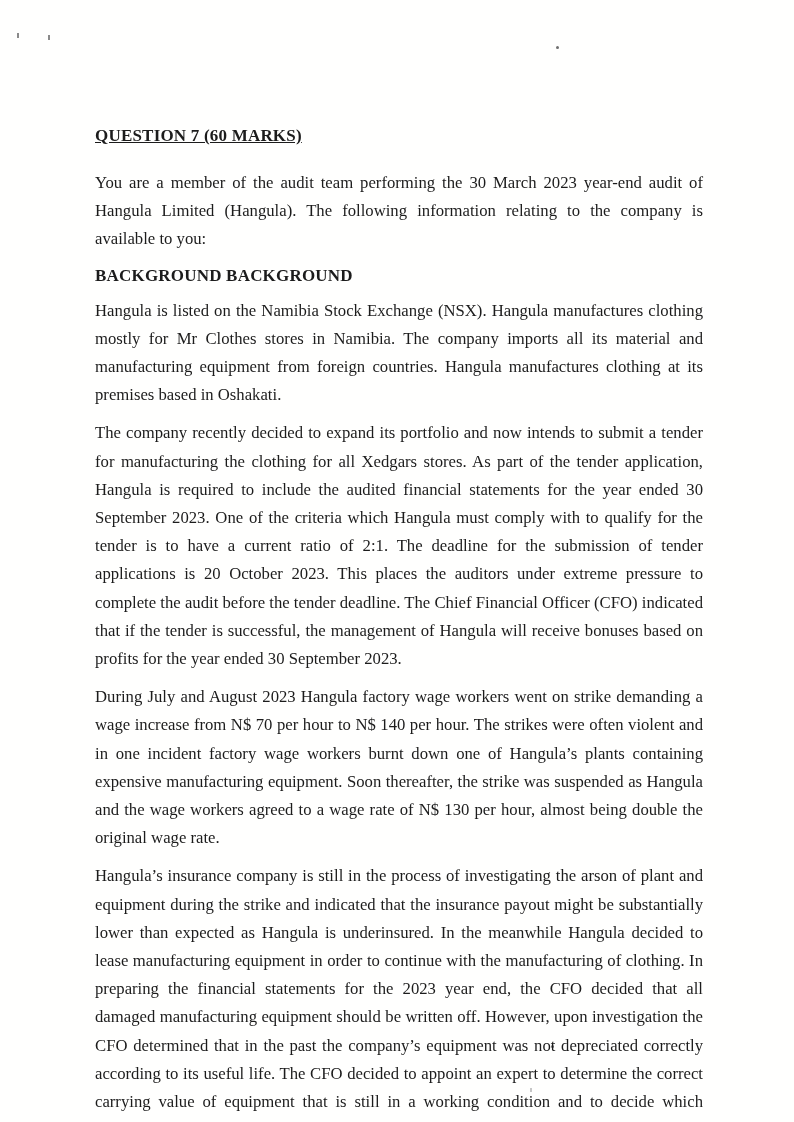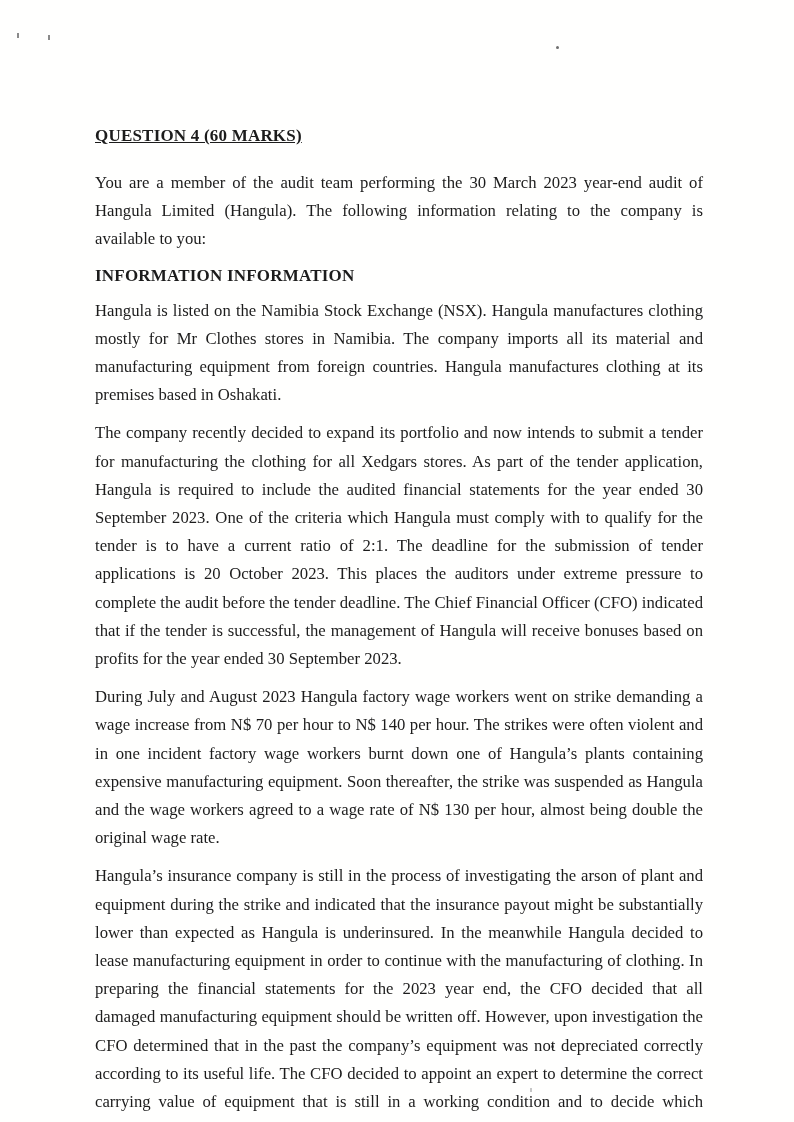--- a/index.html
+++ b/index.html
@@ -74,25 +74,25 @@
 <div class="page">
 
   <div class="speck speck-tick" style="left:17px; top:33px;"></div>
   <div class="speck speck-tick" style="left:48px; top:35px;"></div>
   <div class="speck speck-dot" style="left:556px; top:46px;"></div>
   <div class="speck speck-dot" style="left:551px; top:1045px;"></div>
   <div class="speck speck-faint" style="left:530px; top:1088px;"></div>
 
   <div class="content">
 
-    <h1 class="q-heading">QUESTION 4 (60 MARKS)</h1>
+    <h1 class="q-heading">QUESTION 7 (60 MARKS)</h1>
 
     <p class="body-par intro-par">You are a member of the audit team performing the 30 March 2023 year-end audit of Hangula Limited (Hangula). The following information relating to the company is available to you:</p>
 
-    <h2 class="bg-heading">INFORMATION INFORMATION</h2>
+    <h2 class="bg-heading">BACKGROUND BACKGROUND</h2>
 
     <p class="body-par">Hangula is listed on the Namibia Stock Exchange (NSX). Hangula manufactures clothing mostly for Mr Clothes stores in Namibia. The company imports all its material and manufacturing equipment from foreign countries. Hangula manufactures clothing at its premises based in Oshakati.</p>
 
     <p class="body-par">The company recently decided to expand its portfolio and now intends to submit a tender for manufacturing the clothing for all Xedgars stores. As part of the tender application, Hangula is required to include the audited financial statements for the year ended 30 September 2023. One of the criteria which Hangula must comply with to qualify for the tender is to have a current ratio of 2:1. The deadline for the submission of tender applications is 20 October 2023. This places the auditors under extreme pressure to complete the audit before the tender deadline. The Chief Financial Officer (CFO) indicated that if the tender is successful, the management of Hangula will receive bonuses based on profits for the year ended 30 September 2023.</p>
 
     <p class="body-par">During July and August 2023 Hangula factory wage workers went on strike demanding a wage increase from N$ 70 per hour to N$ 140 per hour. The strikes were often violent and in one incident factory wage workers burnt down one of Hangula’s plants containing expensive manufacturing equipment. Soon thereafter, the strike was suspended as Hangula and the wage workers agreed to a wage rate of N$ 130 per hour, almost being double the original wage rate.</p>
 
     <p class="body-par">Hangula’s insurance company is still in the process of investigating the arson of plant and equipment during the strike and indicated that the insurance payout might be substantially lower than expected as Hangula is underinsured. In the meanwhile Hangula decided to lease manufacturing equipment in order to continue with the manufacturing of clothing. In preparing the financial statements for the 2023 year end, the CFO decided that all damaged manufacturing equipment should be written off. However, upon investigation the CFO determined that in the past the company’s equipment was not depreciated correctly according to its useful life. The CFO decided to appoint an expert to determine the correct carrying value of equipment that is still in a working condition and to decide which equipment should be written off.</p>
 
   </div>

